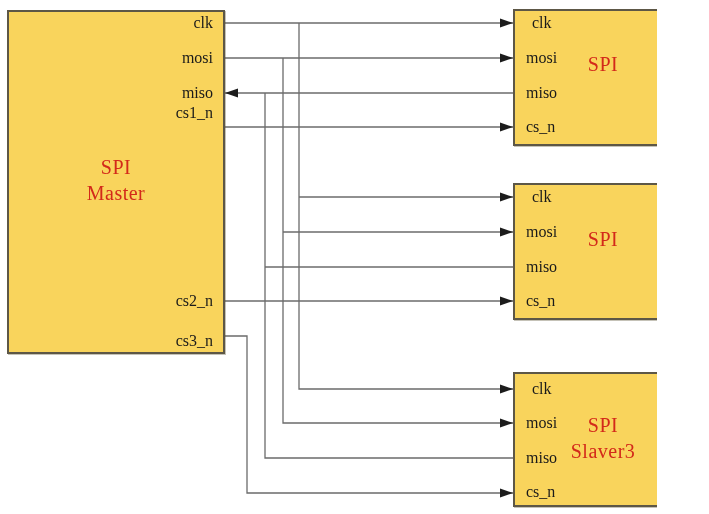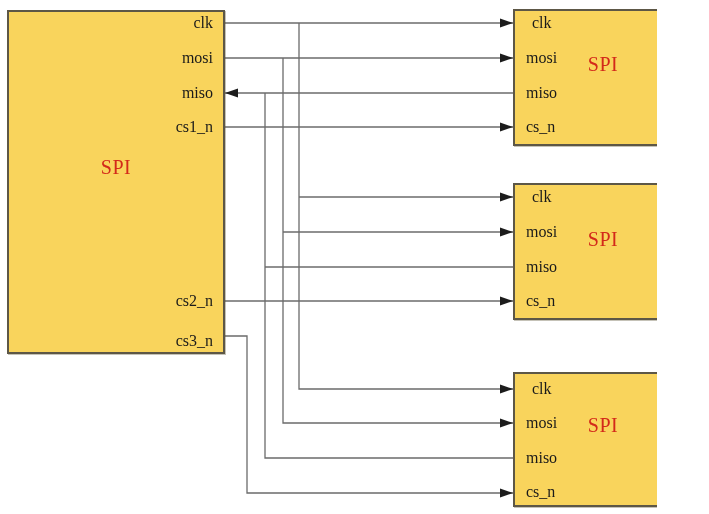--- a/index.html
+++ b/index.html
@@ -69,25 +69,26 @@
       <polyline points="225,301 513,301" fill="none" stroke="#6b6b6b" stroke-width="1.3"></polyline>
       <polygon points="513,301 500,296.5 500,305.5" fill="#1c1c1c"></polygon>
       <polyline points="225,336 247,336 247,493 513,493" fill="none" stroke="#6b6b6b" stroke-width="1.3"></polyline>
       <polygon points="513,493 500,488.5 500,497.5" fill="#1c1c1c"></polygon>
     </svg>
 
   <div class="box box-master">
     <div class="pin pin-right" style="top:2px">clk</div>
     <div class="pin pin-right" style="top:37px">mosi</div>
     <div class="pin pin-right" style="top:72px">miso</div>
-    <div class="pin pin-right" style="top:106px">cs1_n</div>
+    <div class="pin pin-right" style="top:92px">cs1_n</div>
     <div class="pin pin-right" style="top:280px">cs2_n</div>
     <div class="pin pin-right" style="top:320px">cs3_n</div>
     <div class="title title-master">
       <div>SPI</div>
+      <div>Master</div>
     </div>
   </div>
 
   <div class="box box-slave1">
     <div class="pin pin-left indent" style="top:3px">clk</div>
     <div class="pin pin-left" style="top:38px">mosi</div>
     <div class="pin pin-left" style="top:73px">miso</div>
     <div class="pin pin-left" style="top:107px">cs_n</div>
     <div class="title title-slave1">
       <div>SPI</div>
@@ -104,16 +105,17 @@
     </div>
   </div>
 
   <div class="box box-slave3">
     <div class="pin pin-left indent" style="top:6px">clk</div>
     <div class="pin pin-left" style="top:40px">mosi</div>
     <div class="pin pin-left" style="top:75px">miso</div>
     <div class="pin pin-left" style="top:109px">cs_n</div>
     <div class="title title-slave3">
       <div>SPI</div>
+      <div>Slaver3</div>
     </div>
   </div>
 
 </div>
 
 </body></html>

